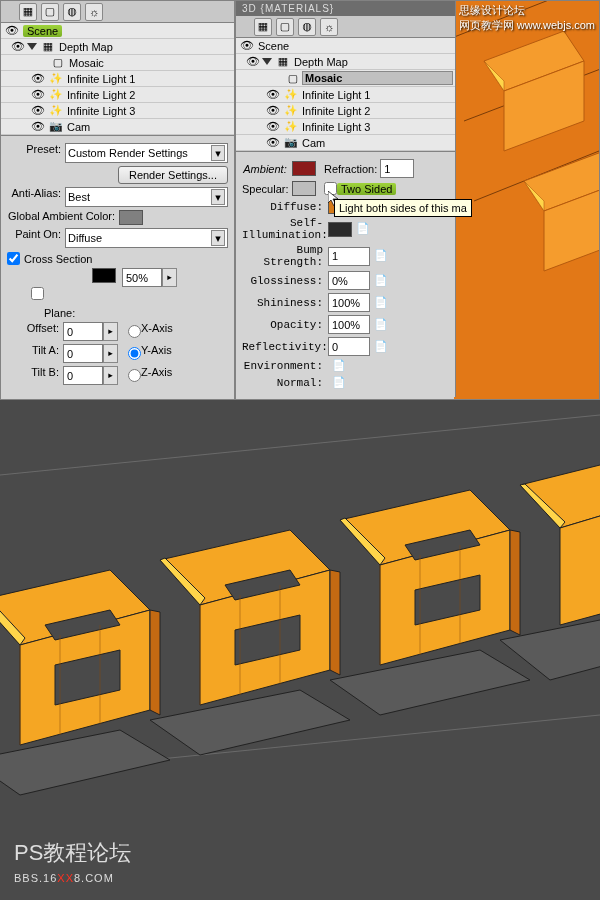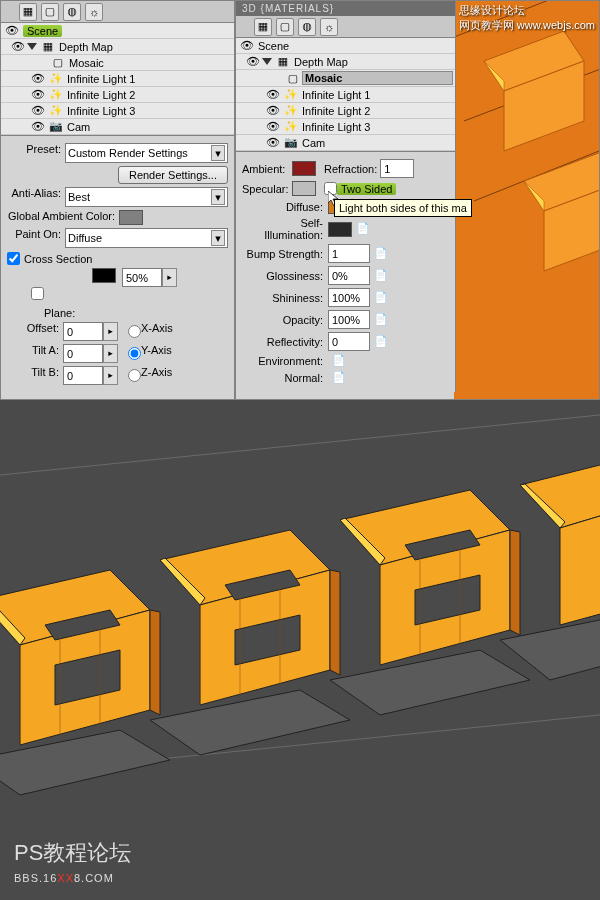--- a/index.html
+++ b/index.html
@@ -40,21 +40,21 @@
 .stepper { display: inline-flex; }
 .stepper input { width: 40px; }
 .stepper-btn { width: 15px; height: 19px; border: 1px solid #888; background: #e0e0e0; text-align: center; line-height: 16px; font-size: 9px; }
 .fieldset-title { display: flex; align-items: center; margin: 4px 0 2px; }
 .fieldset-title input { margin-right: 4px; }
 .hl-green { background: linear-gradient(#9fd33b, #7bb025); padding: 0 4px; border-radius: 2px; }
 .tooltip { position: absolute; background: #ffffe1; border: 1px solid #000; padding: 2px 4px; font-size: 11px; white-space: nowrap; }
 .right-inner { background: #d4d4d4; width: 220px; position: relative; z-index: 2; border-right: 1px solid #828282; }
 .right-mat { padding: 4px 6px; }
 .mat-row { display: flex; align-items: center; margin: 3px 0; }
-.mat-label { width: 86px; text-align: right; padding-right: 5px; }
+.mat-label { width: 86px; text-align: right; padding-right: 5px; font-family: Liberation Mono, monospace; }
 .reset-icn { width: 18px; height: 14px; margin-left: 4px; display: inline-block; }
 .preview3d { position: absolute; right: 0; top: 0; width: 145px; height: 398px; overflow: hidden; background: #e27817; }
 .preview3d svg { position: absolute; top: -20px; left: -30px; }
 .bottom-region { height: 500px; position: relative; background: #4a4a4a; overflow: hidden; }
 .bottom-region svg { position: absolute; top: 0; left: 0; }
 .bottom-wm { position: absolute; bottom: 14px; left: 14px; color: #ddd; font-family: "SimHei", sans-serif; }
 .bottom-wm .line1 { font-size: 22px; }
 .bottom-wm .line2 { font-size: 16px; letter-spacing: 1px; }
 .bottom-wm .red { color: #ff3020; }
 .cursor-ptr { position: absolute; width: 16px; height: 16px; }
@@ -250,21 +250,21 @@
         </div>
         <div class="scene-row depth2">
           <div class="eye-col">👁</div>
           <div class="icon-col">📷</div>
           <div class="scene-label">Cam</div>
         </div>
       </div>
 
       <div class="right-mat">
         <div class="mat-row">
-          <span style="width:50px;text-align:left;padding-right:4px;">Ambient:</span>
+          <span style="width:50px;text-align:center;padding-right:4px;font-style:italic;">Ambient:</span>
           <span class="swatch red"></span>
           <span style="width:8px;"></span>
           <span>Refraction:</span>
           <span style="width:3px;"></span>
           <input type="text" style="width: 34px;" value="1">
         </div>
         <div class="mat-row" style="position:relative;">
           <span style="width:50px;text-align:center;padding-right:4px;">Specular:</span>
           <span class="swatch lgray"></span>
           <span style="width:8px;"></span>

